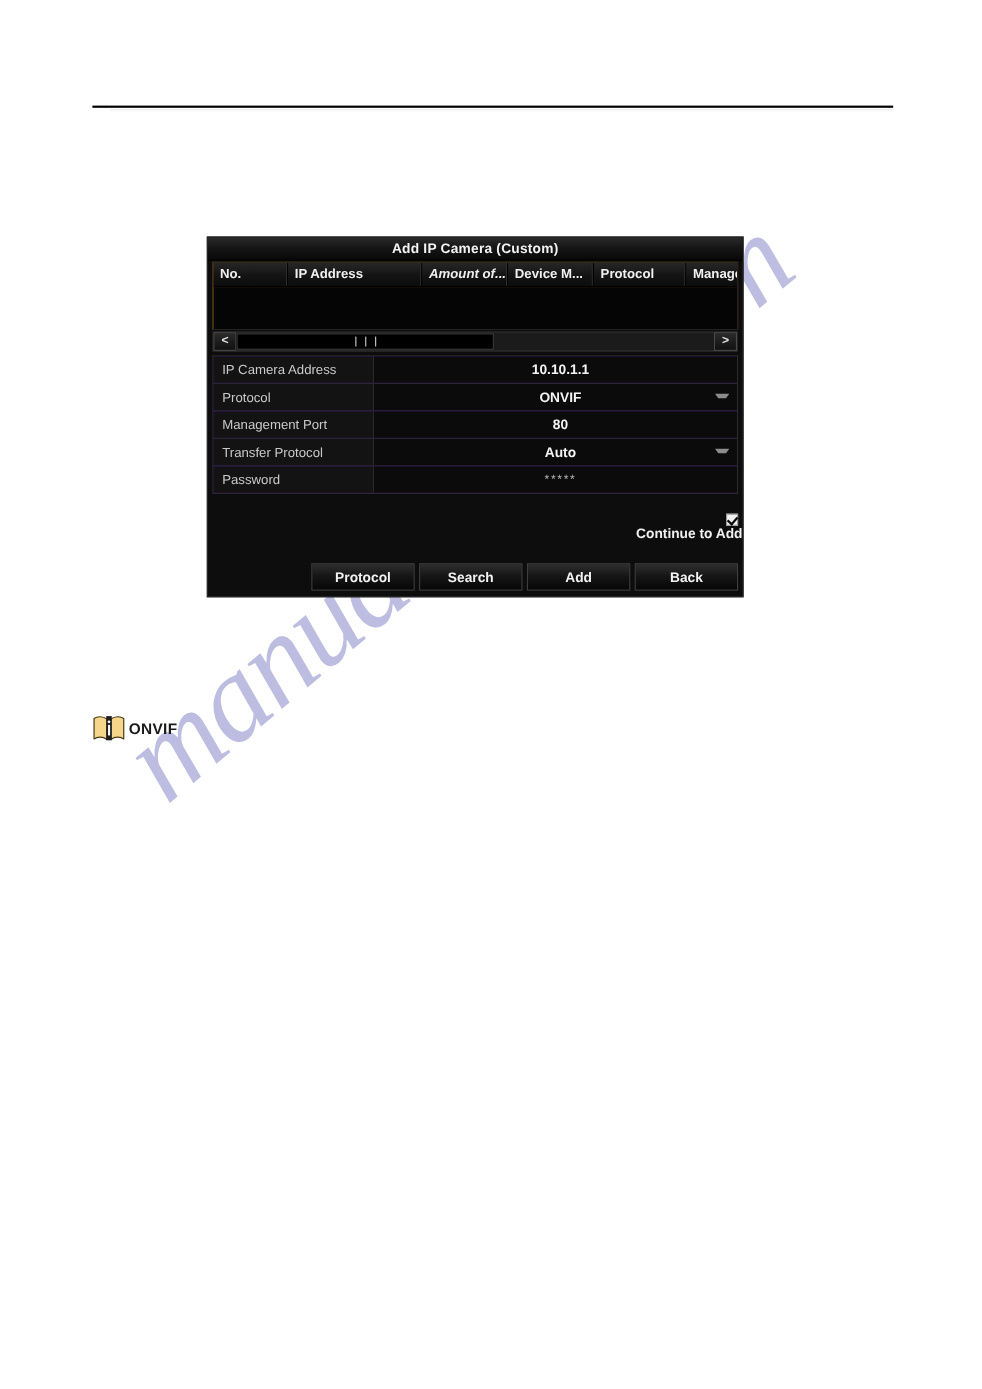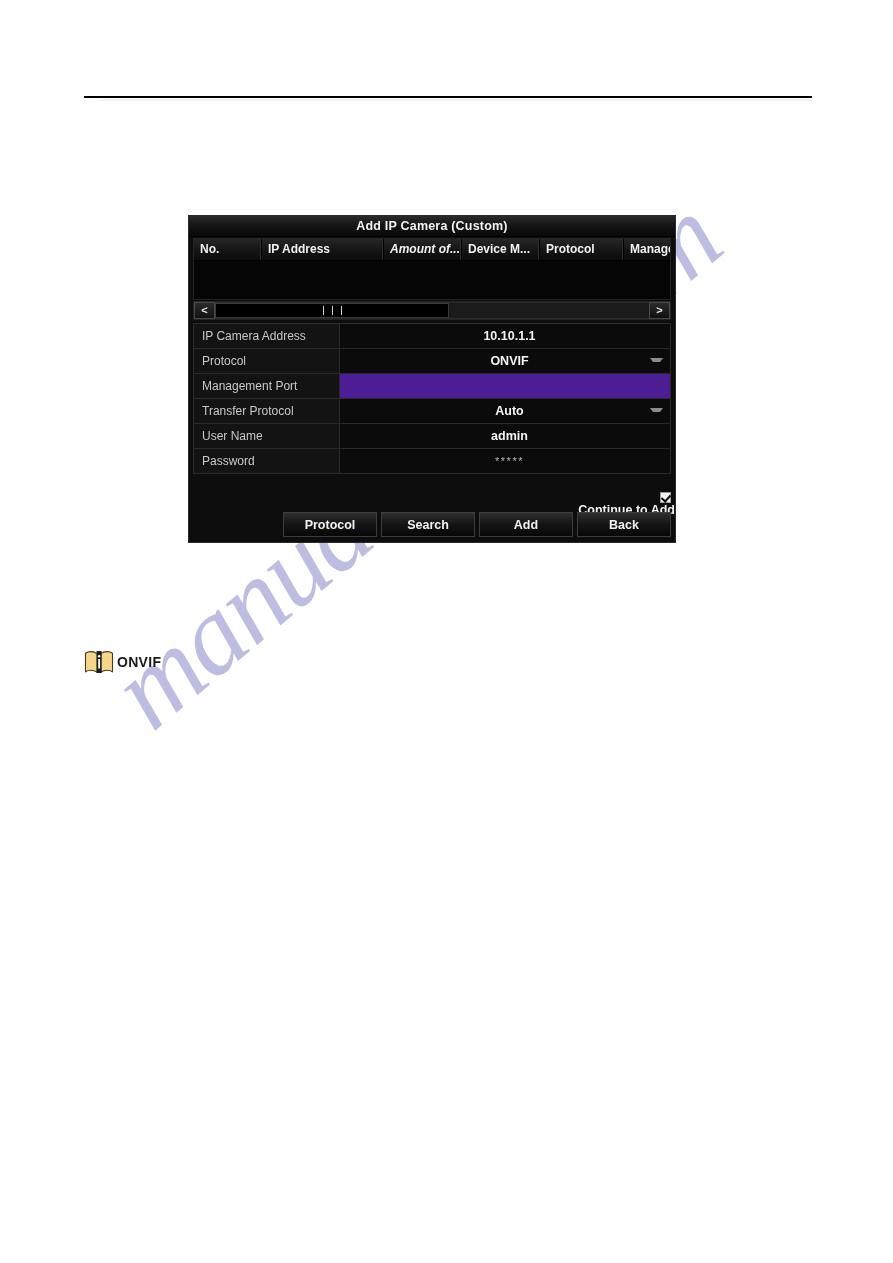--- a/index.html
+++ b/index.html
@@ -362,28 +362,25 @@
       <div class="form-row">
         <div class="form-label">IP Camera Address</div>
         <div class="form-value"><span>10.10.1.1</span></div>
       </div>
       <div class="form-row">
         <div class="form-label">Protocol</div>
         <div class="form-value"><span>ONVIF</span><span class="chevron"></span></div>
       </div>
       <div class="form-row">
         <div class="form-label">Management Port</div>
+        <div class="form-value"><span>80</span></div>
       </div>
       <div class="form-row">
         <div class="form-label">Transfer Protocol</div>
         <div class="form-value"><span>Auto</span><span class="chevron"></span></div>
-      </div>
-      <div class="form-row">
-        <div class="form-label">User Name</div>
-        <div class="form-value"><span>admin</span></div>
       </div>
       <div class="form-row">
         <div class="form-label">Password</div>
         <div class="form-value is-password"><span>*****</span></div>
       </div>
     </div>
 
   <div class="dlg-checkline">
     <span class="cb-box" id="cb-box"></span>
     <span class="cb-label">Continue to Add</span>

